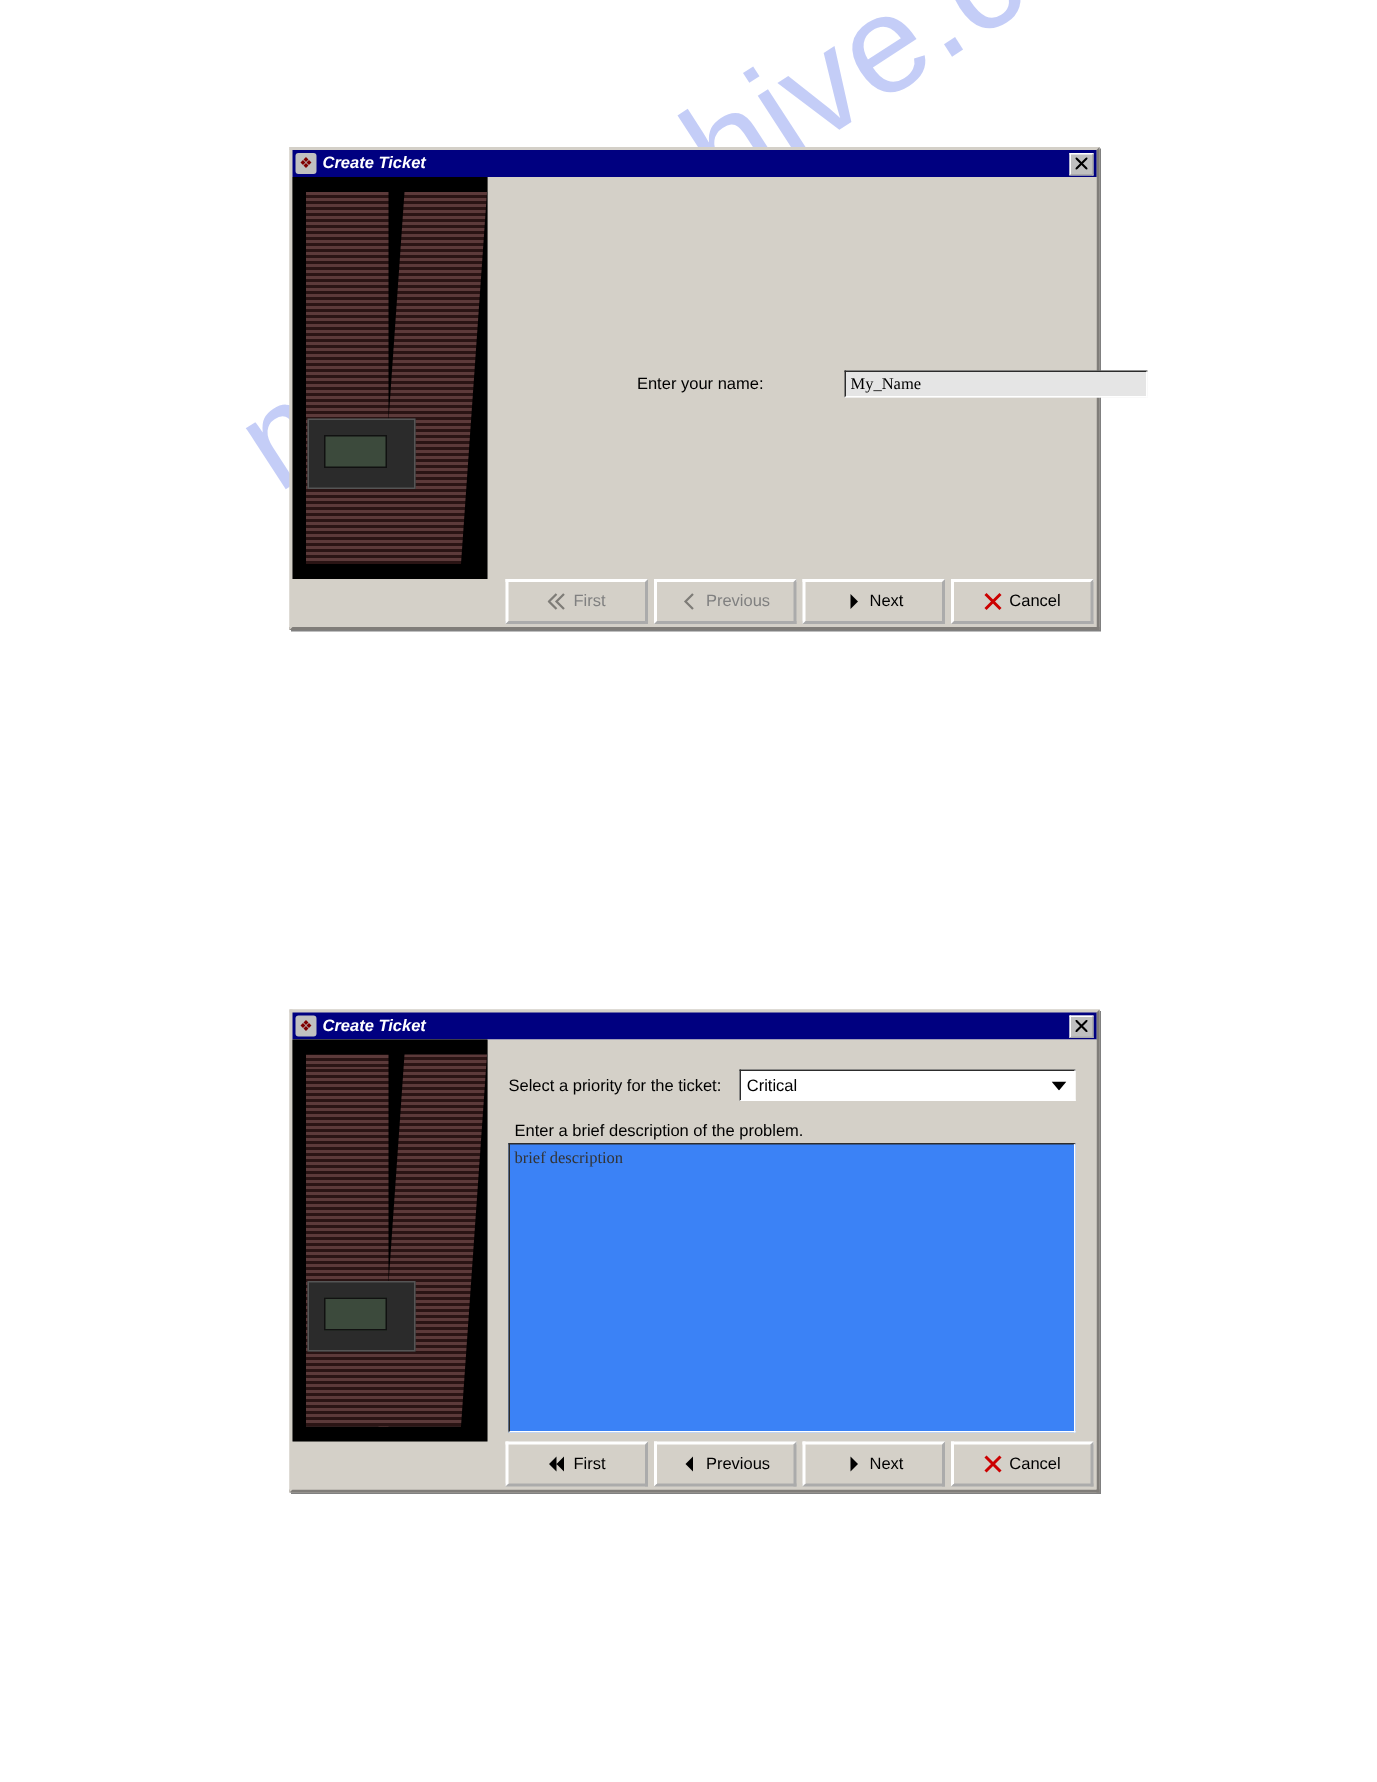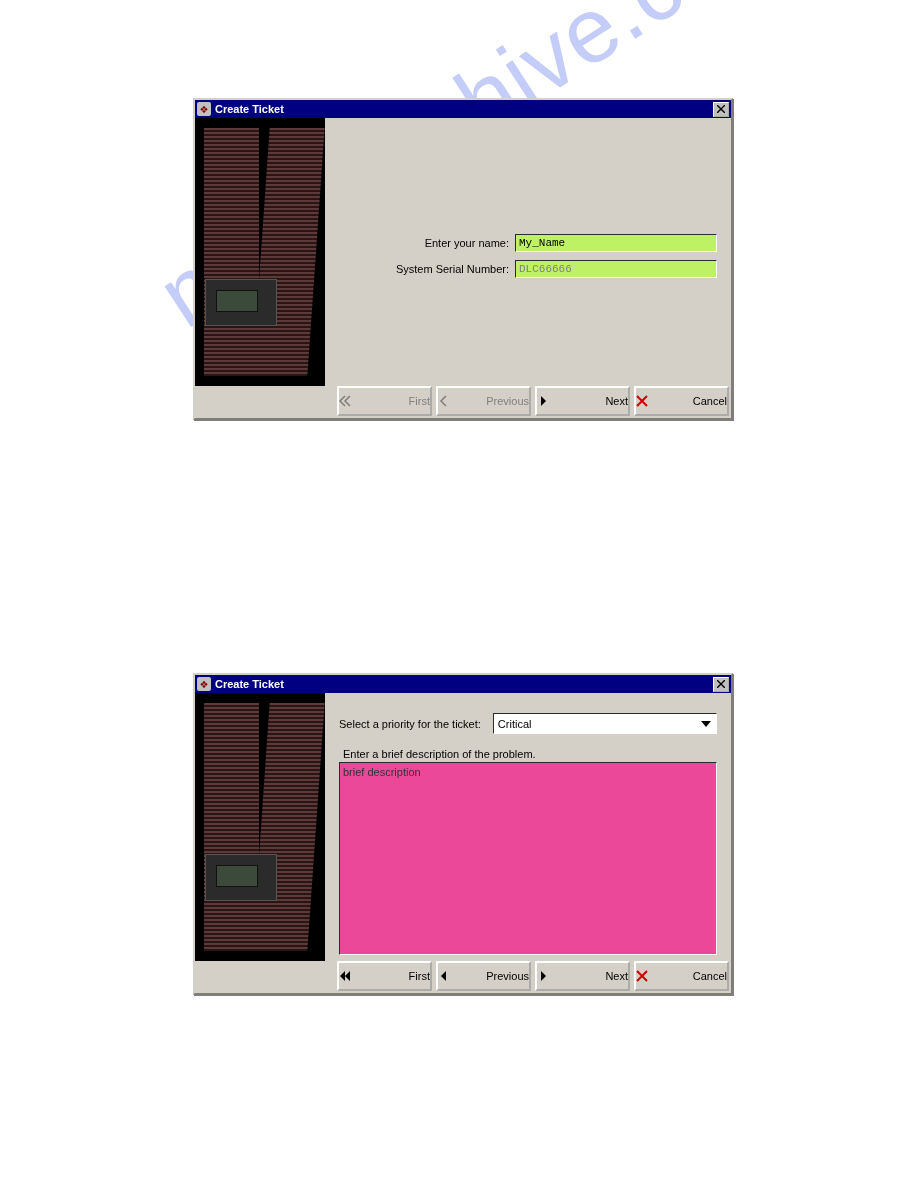--- a/index.html
+++ b/index.html
@@ -34,20 +34,21 @@
     margin-right: 4px;
     display: flex; align-items:center; justify-content:center;
     font-size:10px; color:#800000;
     border-radius:2px;
   }
   .title-text {
     color: #fff;
     font-weight: bold;
     font-size: 11px;
     flex: 1;
+    font-style: italic;
   }
   .title-close {
     width: 14px; height: 13px;
     background: #c0c0c0;
     border: 1px outset #fff;
     display:flex; align-items:center; justify-content:center;
   }
   .title-close svg { width:8px; height:8px; }
   .dlg-body {
     display: flex;
@@ -110,41 +111,42 @@
   .row-input {
     flex:1;
   }
   .txt {
     width:100%;
     box-sizing:border-box;
     height:18px;
     border:1px inset #808080;
     border-right-color:#fff;
     border-bottom-color:#fff;
-    background:#bef264;
+    background:#e5e5e5;
     font-size:11px;
     padding:1px 3px;
-    font-family:Liberation Mono, monospace;
+    font-family:Liberation Serif, serif;
     color:#000;
+    margin-left:48px;
   }
   .txt.ro { color:#808080; }
   .btn-row {
     display:flex;
     gap:4px;
     padding:0 2px 2px 2px;
     background:#d4d0c8;
   }
   .wizbtn {
     flex:1;
     height:26px;
     border:2px outset #fff;
     background:#d4d0c8;
     display:flex;
     align-items:center;
-    justify-content:space-between;
+    justify-content:center;
     gap:5px;
     font-size:11px;
     color:#000;
     cursor:pointer;
   }
   .wizbtn.disabled {
     color:#808080;
     cursor:default;
   }
   .wizbtn.disabled svg { opacity:0.4; }
@@ -175,26 +177,27 @@
     position:absolute; right:2px; top:1px; bottom:1px; width:16px;
     display:flex; align-items:center; justify-content:center;
     color:#000;
   }
   .desc-label { padding:4px 0 2px 4px; }
   .textarea {
     flex:1;
     border:1px inset #808080;
     border-right-color:#fff;
     border-bottom-color:#fff;
-    background:#ec4899;
+    background:#3b82f6;
     padding:3px;
     font-size:11px;
     color:#333;
     overflow:auto;
     min-height:130px;
+    font-family:Liberation Serif, serif;
   }
   .watermark {
     position:absolute;
     left:140px; top:260px;
     font-size:92px;
     color:rgba(60,90,230,0.30);
     transform: rotate(-33deg);
     transform-origin: left top;
     font-weight:400;
     font-family: Arial, sans-serif;
@@ -223,24 +226,20 @@
       <div class="si-inner"></div>
       <div class="si-rack"></div>
       <div class="si-rack2"></div>
       <div class="si-device"></div>
     </div>
     <div class="form-area">
       <div class="form-center">
         <div class="row">
           <div class="row-label">Enter your name:</div>
           <div class="row-input"><input class="txt" type="text" value="My_Name" style=""></div>
-        </div>
-        <div class="row">
-          <div class="row-label">System Serial Number:</div>
-          <div class="row-input"><input class="txt ro" type="text" readonly="" value="DLC66666" style=""></div>
         </div>
       </div>
     </div>
   </div>
   <div class="btn-row">
     <div style="width:136px"></div>
     <div class="wizbtn disabled">
       <svg viewBox="0 0 12 12">
           <path d="M6 1 L1 6 L6 11 M11 1 L6 6 L11 11" fill="none" stroke="#000" stroke-width="1.5"></path>
         </svg>

